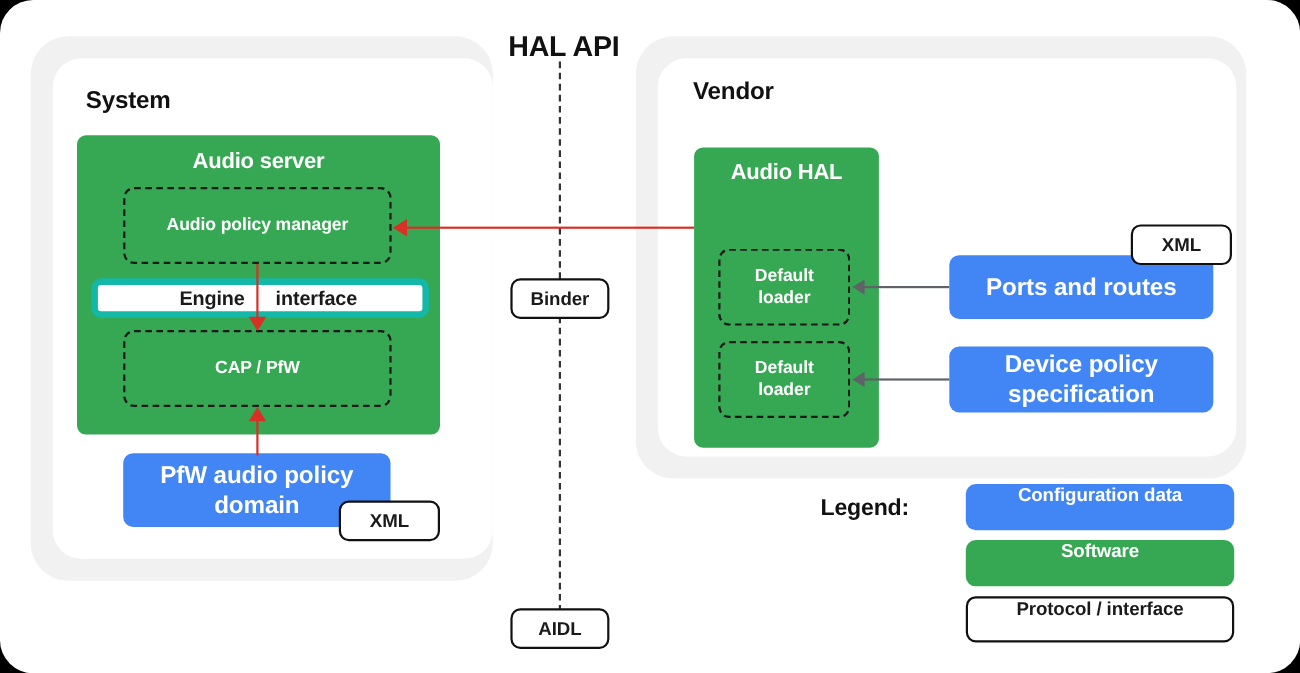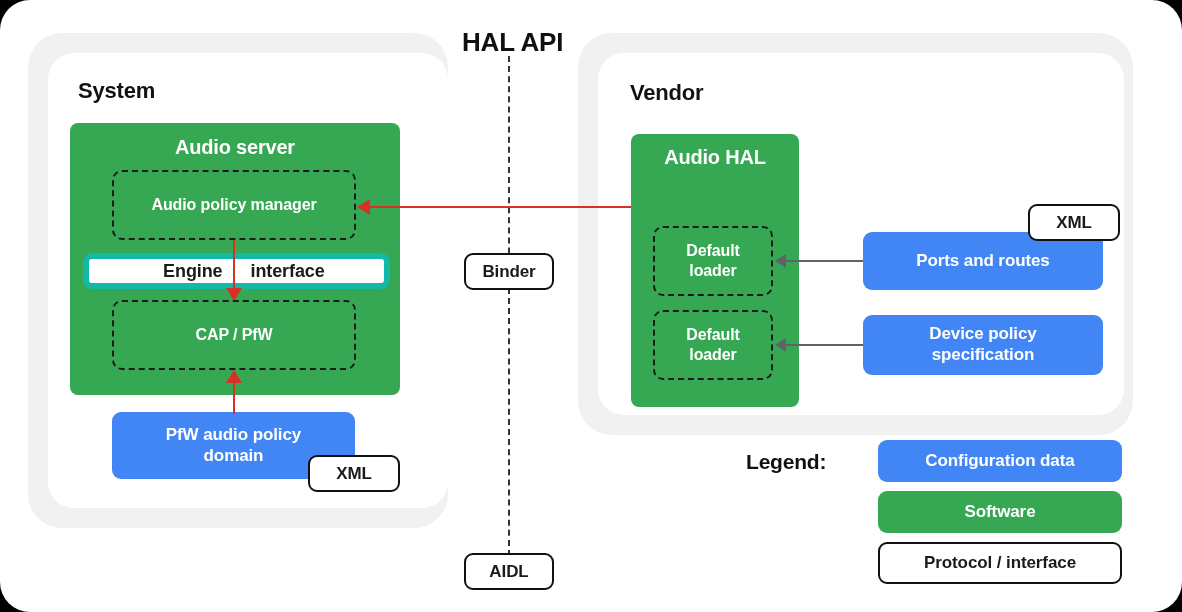--- a/index.html
+++ b/index.html
@@ -88,21 +88,21 @@
     position: absolute;
     background: #4285F4;
     border-radius: 9px;
     display: flex;
     align-items: center;
     justify-content: center;
     box-sizing: border-box;
   }
   .blue-box .bb-label {
     color: #ffffff;
-    font-size: 17px;
+    font-size: 22px;
     font-weight: 700;
     text-align: center;
     line-height: 1.22;
     letter-spacing: -0.1px;
   }
   
   .pill {
     position: absolute;
     background: #ffffff;
     border: 2px solid #111111;
@@ -198,21 +198,20 @@
     font-size: 21px;
     font-weight: 700;
     color: #111111;
     letter-spacing: -0.2px;
     white-space: nowrap;
   }
   .legend-chip {
     position: absolute;
     border-radius: 9px;
     display: flex;
-    align-items: center;
     justify-content: center;
     box-sizing: border-box;
   }
   .legend-chip .lc-label {
     font-size: 17px;
     font-weight: 700;
     letter-spacing: -0.1px;
     white-space: nowrap;
   }
   .legend-chip.blue { background: #4285F4; }
@@ -272,21 +271,21 @@
 
   <div class="pill" style="left:464px; top:553px; width:90px; height:37px;">
     <span class="pill-label">AIDL</span>
   </div>
   <div class="pill" style="left:464px; top:253px; width:90px; height:37px;">
     <span class="pill-label">Binder</span>
   </div>
 
   <div class="gray-shell" style="left:578px; top:33px; width:555px; height:402px;"></div>
   <div class="white-inner" style="left:598px; top:53px; width:526px; height:362px;"></div>
-  <div class="section-title" style="left:630px; top:80px;">Vendor</div>
+  <div class="section-title" style="left:630px; top:70px;">Vendor</div>
 
   <div class="green-box" style="left:631px; top:134px; width:168px; height:273px;">
     <div class="gb-title" style="top:12px;">Audio HAL</div>
   </div>
 
   <div class="dashed-box" style="left:653px; top:226px; width:120px; height:70px; flex-direction:column;">
     <span class="db-label">Default</span>
     <span class="db-label">loader</span>
   </div>
 

